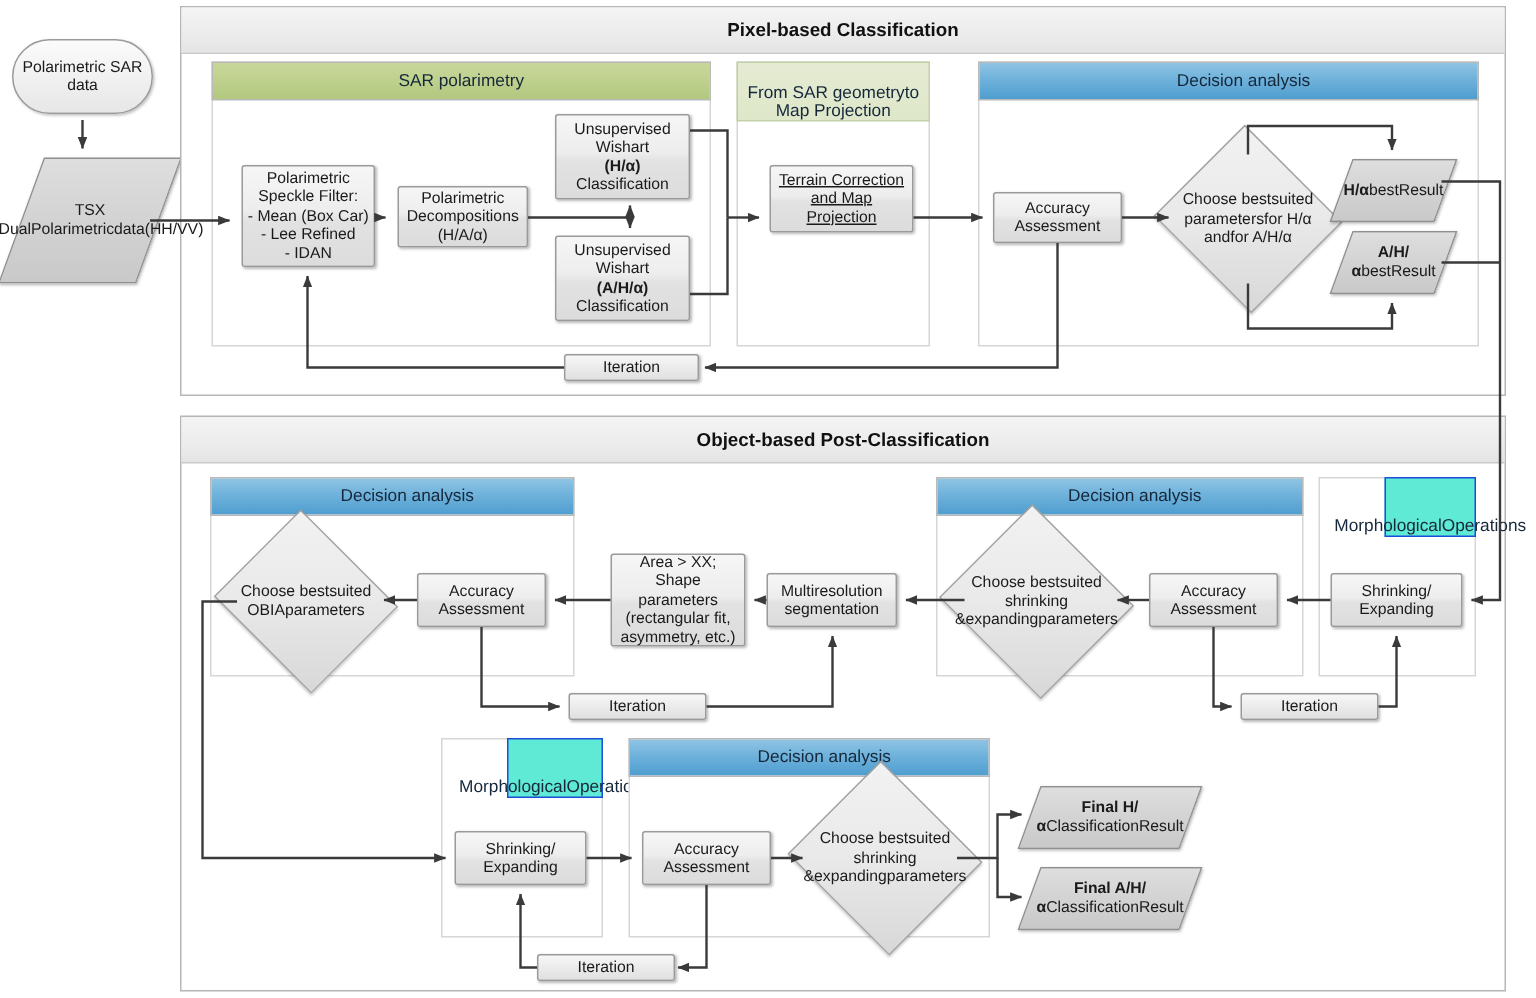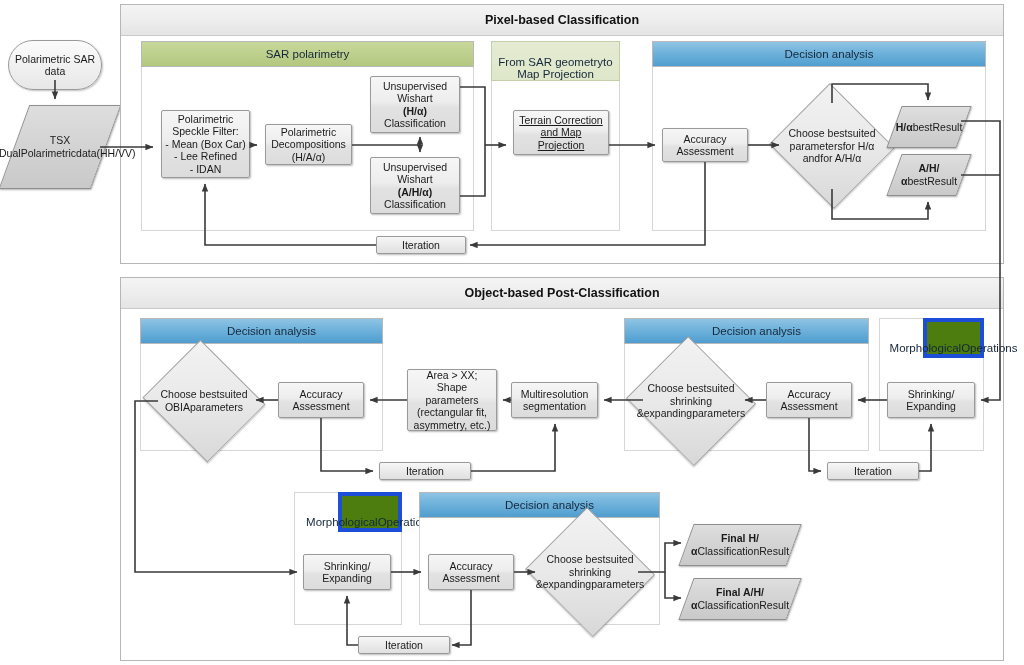--- a/index.html
+++ b/index.html
@@ -57,31 +57,31 @@
   .sub{position:absolute;box-sizing:border-box;border:1px solid #d6d6d6;
        background:#fff;}
   .sub-hd{position:absolute;left:-1px;top:-1px;right:-1px;height:26px;
     display:flex;align-items:center;justify-content:center;text-align:center;
     font-size:11.5px;color:#15273a;box-sizing:border-box;border:1px solid #b9b9b9;}
   .hd-green{background:linear-gradient(180deg,#c7d79a 0%,#bed08d 50%,#b3c77f 100%);}
   .hd-palegreen{background:linear-gradient(180deg,#e4ebd2 0%,#dfe7ca 100%);
                 border:1px solid #c3cfa8;}
   .hd-blue{background:linear-gradient(180deg,#8fc4e4 0%,#6fb2db 45%,#4f9ed0 100%);padding-left:20px;}
   .hd-orange{background:linear-gradient(180deg,#fcb577 0%,#f9a35c 50%,#f79348 100%);}
-  .hd-yellow{background:#4d7c0f;border:4px solid #1d4ed8;margin-left:44px;}
+  .hd-yellow{background:#5eead4;border:1px solid #1d4ed8;margin-left:44px;}
   .hd2{height:40px;align-items:flex-end;}
   svg.links{position:absolute;left:0;top:0;width:1024px;height:665px;
             pointer-events:none;z-index:5;}
 </style>
 </head>
 <body>
 
 <div id="stage">
 
-  <div class="node term" style="left:8px;top:40px;width:94px;height:50px;">
+  <div class="node term" style="left:8px;top:26px;width:94px;height:50px;">
     <span>Polarimetric SAR data</span>
   </div>
 
   <div class="para" style="left:14px;top:105px;width:92px;height:84px;">
     <div class="skew"></div>
     <div class="ptxt">
       <div id="inputDataLines"><span>TSX HS</span><span>Dual</span><span>Polarim</span><span>etric</span><span>data</span><span>(HH/VV)</span></div>
     </div>
   </div>
 

